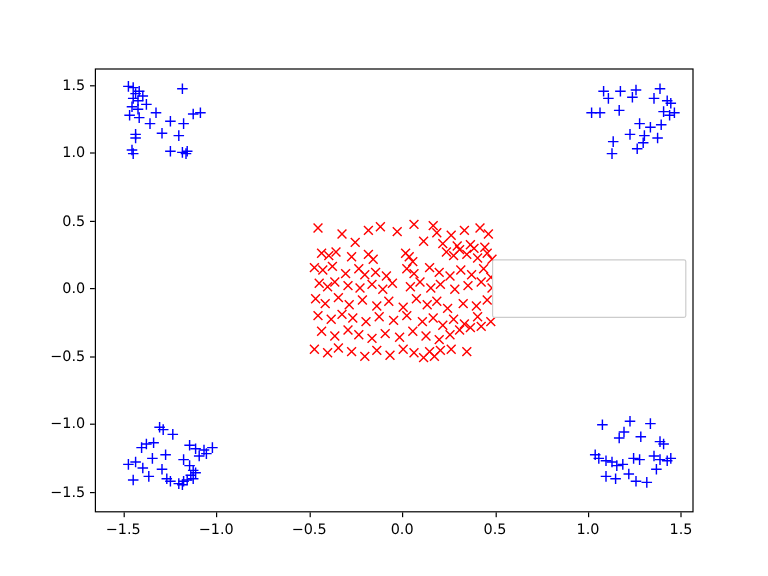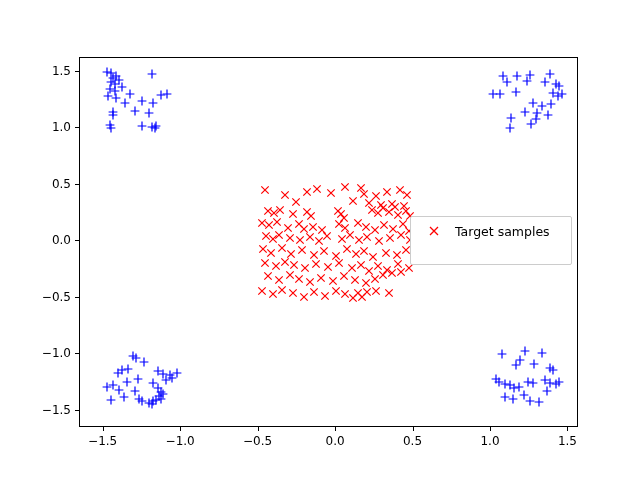--- a/index.html
+++ b/index.html
@@ -1355,23 +1355,15 @@
       <div class="xtick-mark" style="left: 335.08px;"></div>
       <div class="xtick-wrap" style="left: 412.54px;">0.5</div>
       <div class="xtick-mark" style="left: 412.54px;"></div>
       <div class="xtick-wrap" style="left: 490px;">1.0</div>
       <div class="xtick-mark" style="left: 490px;"></div>
       <div class="xtick-wrap" style="left: 567.47px;">1.5</div>
       <div class="xtick-mark" style="left: 567.47px;"></div>
     </div>
 
   <div id="legend">
-    <div class="legend-row">
-      <span class="legend-handle">
-        <svg width="12" height="12" viewBox="0 0 12 12">
-          <path d="M2 2 L10 10 M10 2 L2 10" stroke="#ff0000" stroke-width="1.3" fill="none"></path>
-        </svg>
-      </span>
-      <span class="legend-text">Target samples</span>
-    </div>
   </div>
 
 </div>
 
 </body></html>

